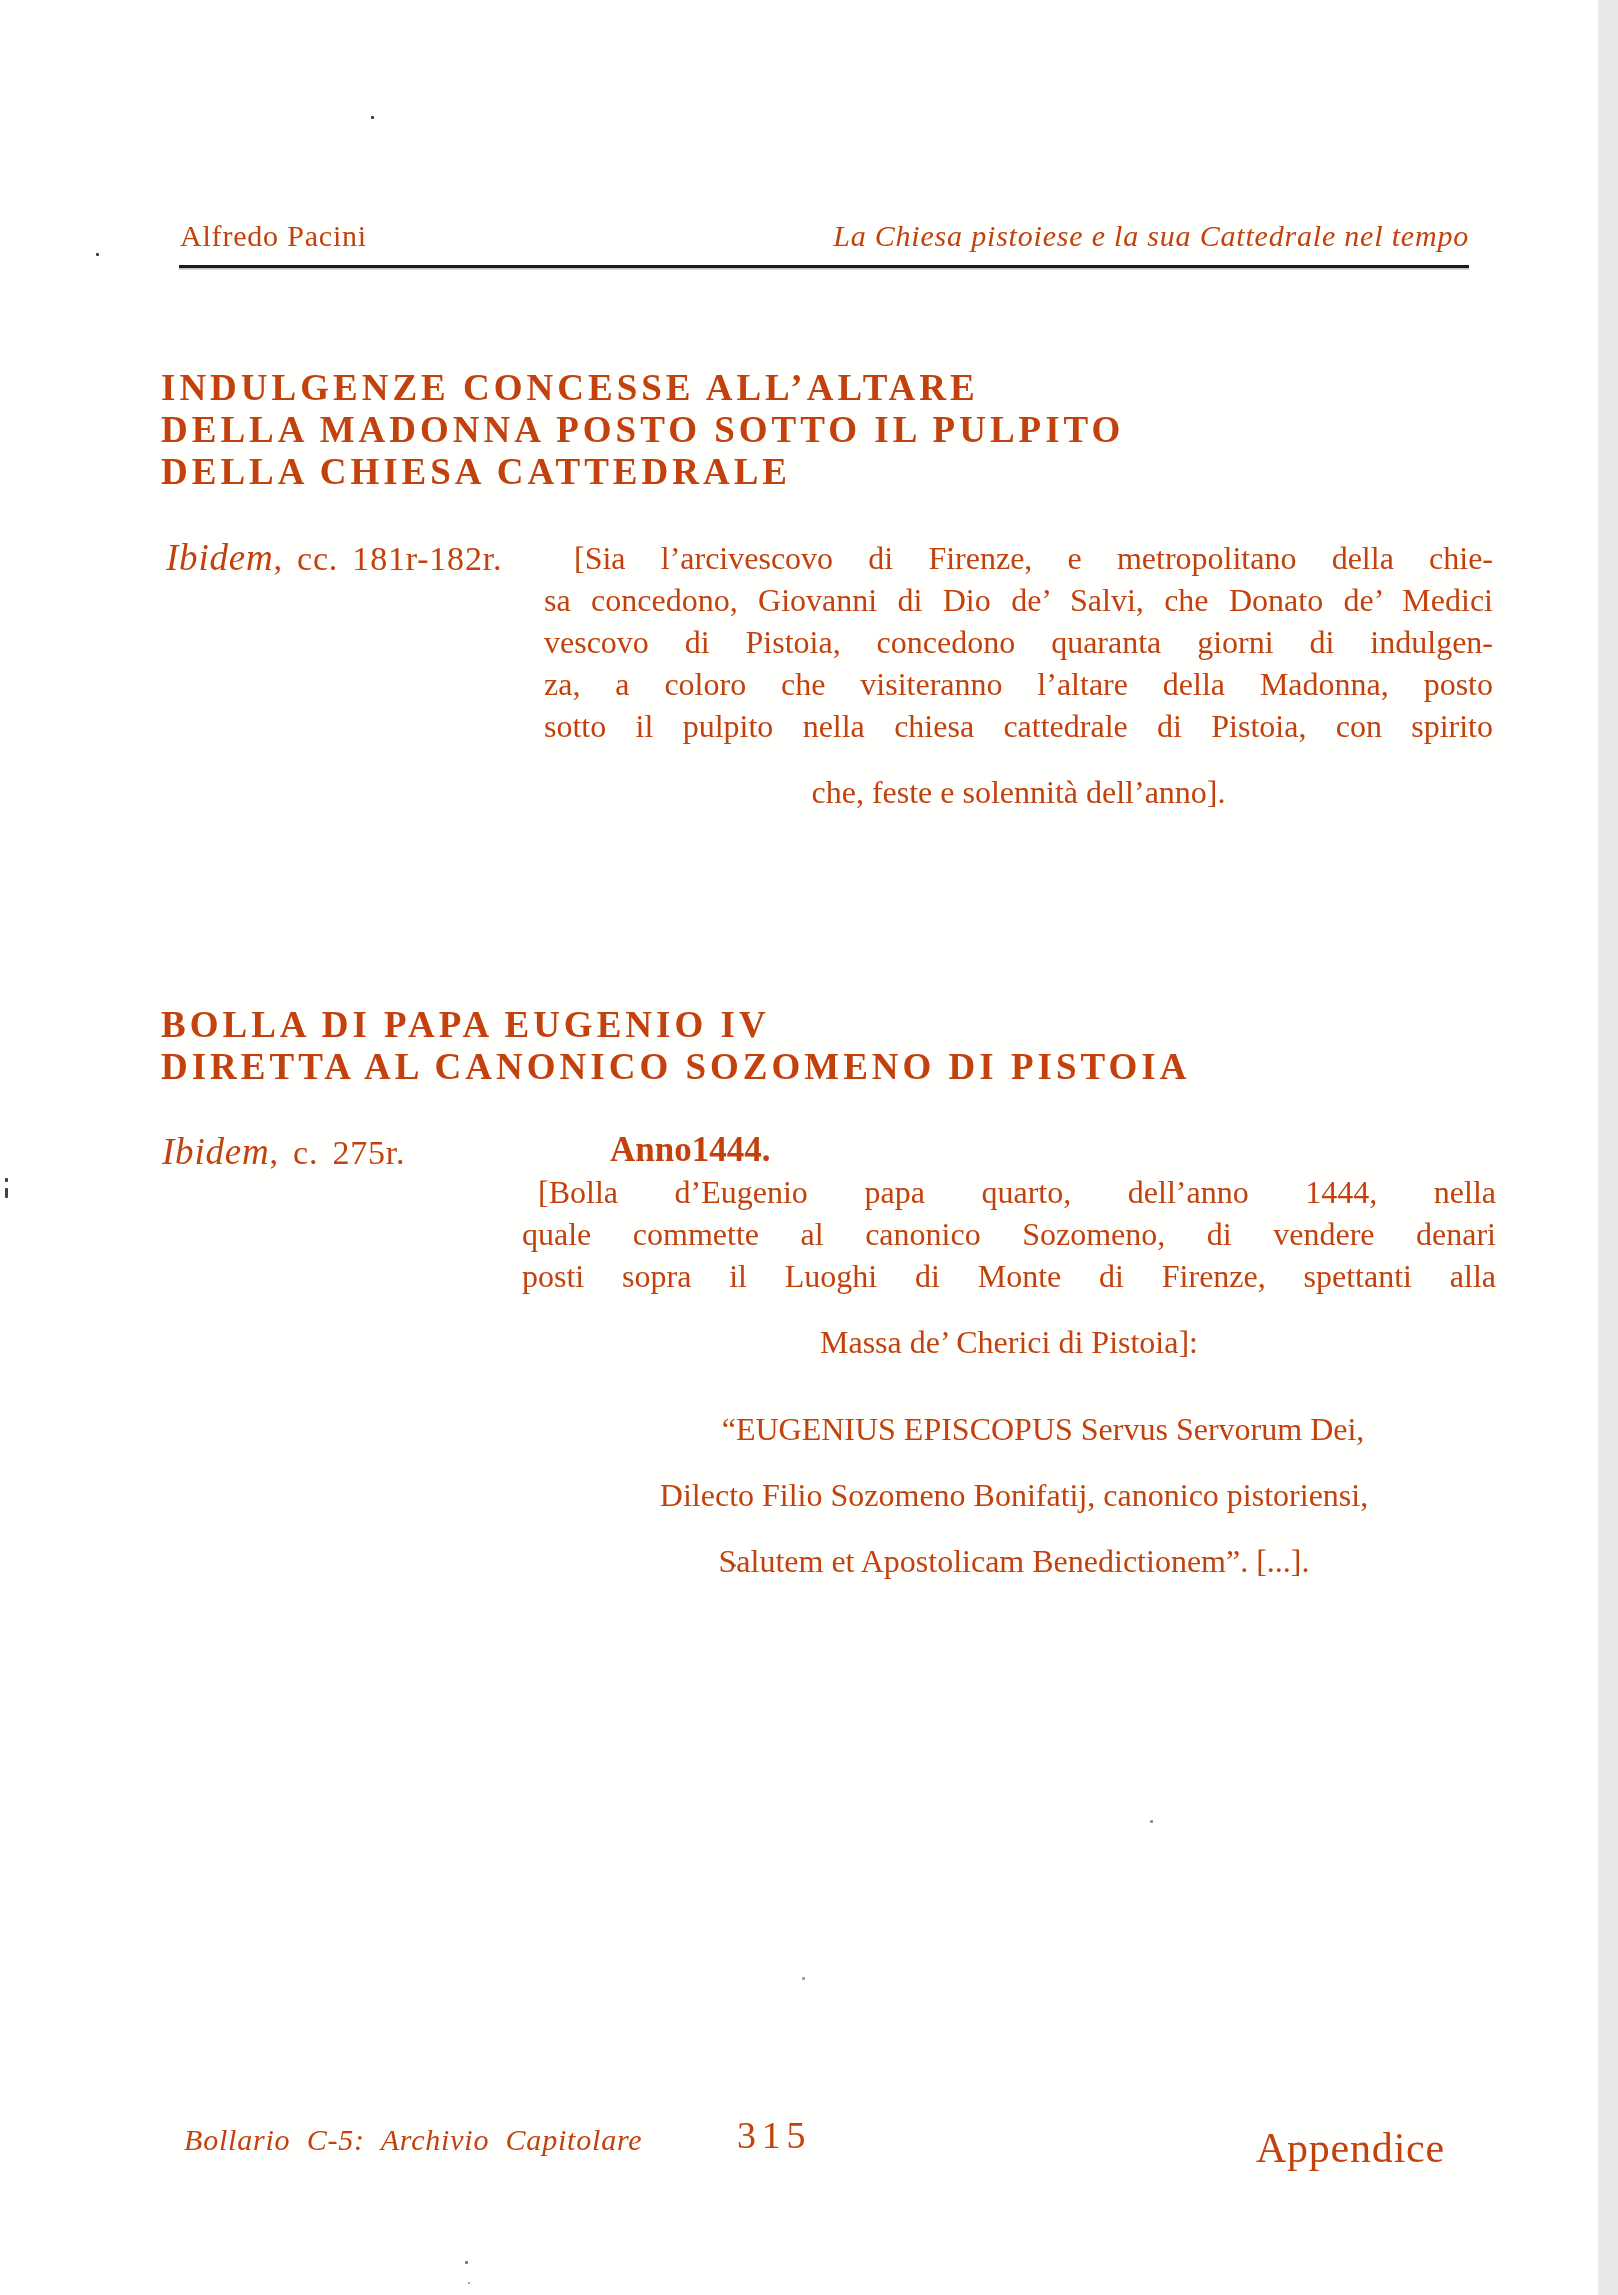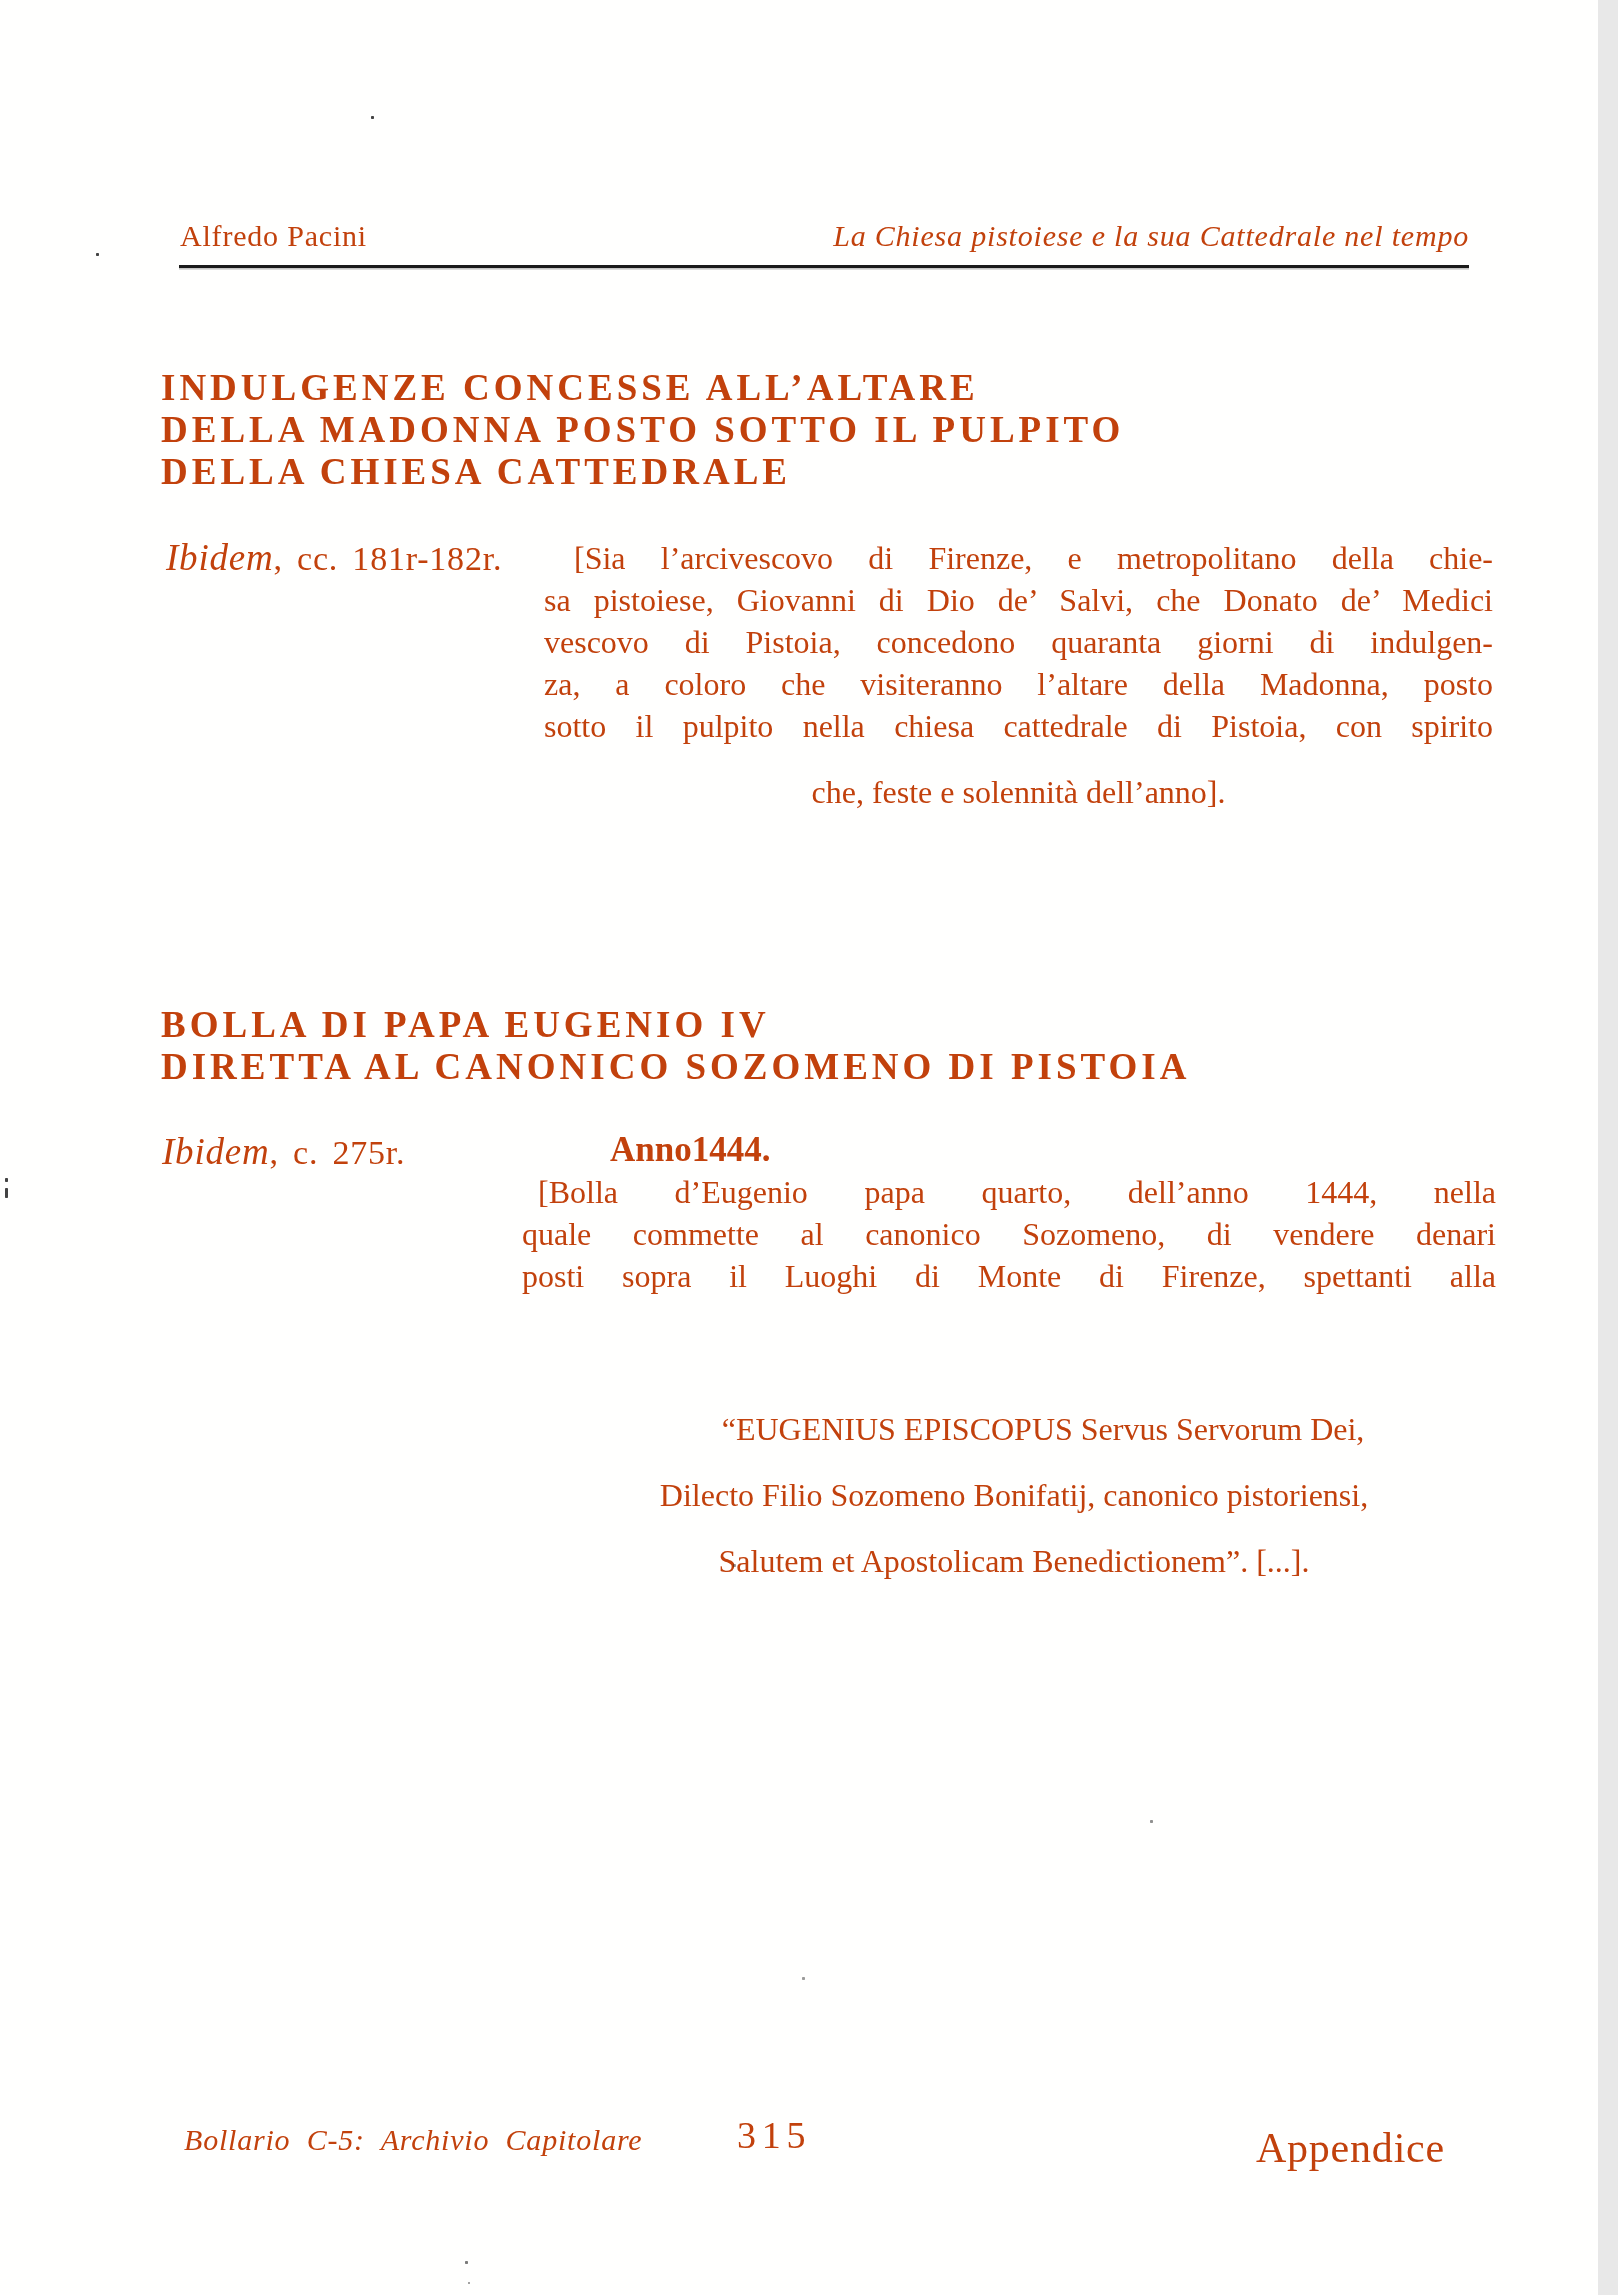--- a/index.html
+++ b/index.html
@@ -83,41 +83,42 @@
     <span>DELLA MADONNA POSTO SOTTO IL PULPITO</span>
     <span>DELLA CHIESA CATTEDRALE</span>
   </h1>
 
   <div class="ref" id="ref1">
     <em>Ibidem</em><span>, cc. 181r-182r.</span>
   </div>
 
   <div class="body" id="body1">
     <div class="jline first">[Sia l’arcivescovo di Firenze, e metropolitano della chie-</div>
-    <div class="jline">sa pistoiese, Giovanni di Dio de’ Salvi, che Donato de’ Medici</div>
+    <div class="jline">sa concedono, Giovanni di Dio de’ Salvi, che Donato de’ Medici</div>
     <div class="jline">vescovo di Pistoia, concedono quaranta giorni di indulgen-</div>
     <div class="jline">za, a coloro che visiteranno l’altare della Madonna, posto</div>
     <div class="jline">sotto il pulpito nella chiesa cattedrale di Pistoia, con spirito</div>
     <div class="lline">che, feste e solennità dell’anno].</div>
   </div>
 
   <h1 class="sec-heading" id="h2">
     <span>BOLLA DI PAPA EUGENIO IV</span>
     <span>DIRETTA AL CANONICO SOZOMENO DI PISTOIA</span>
   </h1>
 
   <div class="ref" id="ref2">
     <em>Ibidem</em><span>, c. 275r.</span>
   </div>
 
   <div class="body" id="body2">
     <div class="anno">Anno1444.</div>
     <div class="jline first">[Bolla d’Eugenio papa quarto, dell’anno 1444, nella</div>
     <div class="jline">quale commette al canonico Sozomeno, di vendere denari</div>
     <div class="jline">posti sopra il Luoghi di Monte di Firenze, spettanti alla</div>
+    <div class="lline">Massa de’ Cherici di Pistoia]:</div>
   </div>
 
   <div id="quote">
     <div class="lline first">“EUGENIUS EPISCOPUS Servus Servorum Dei,</div>
     <div class="lline">Dilecto Filio Sozomeno Bonifatij, canonico pistoriensi,</div>
     <div class="lline">Salutem et Apostolicam Benedictionem”. [...].</div>
   </div>
 
   <div class="ftr-left">Bollario C-5: Archivio Capitolare</div>
   <div class="ftr-page">315</div>

